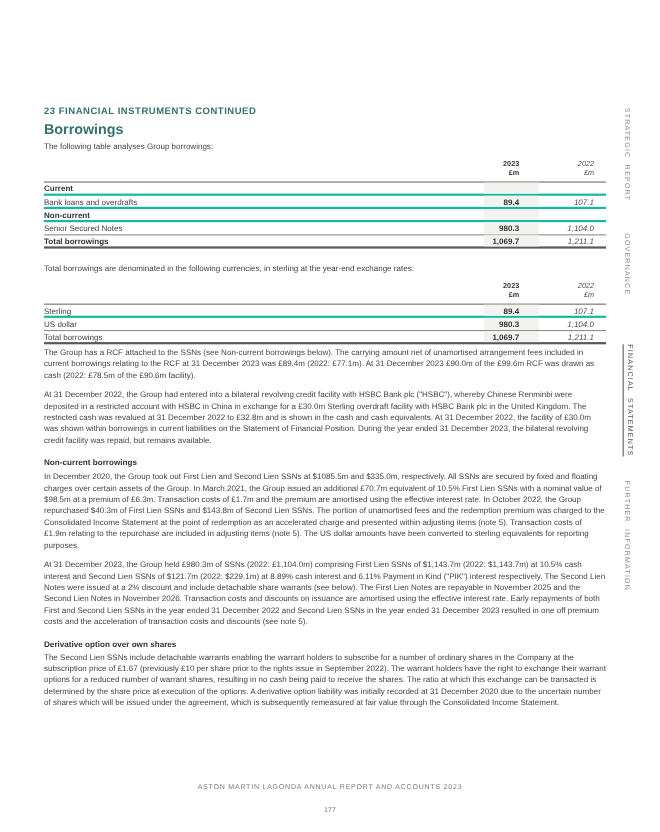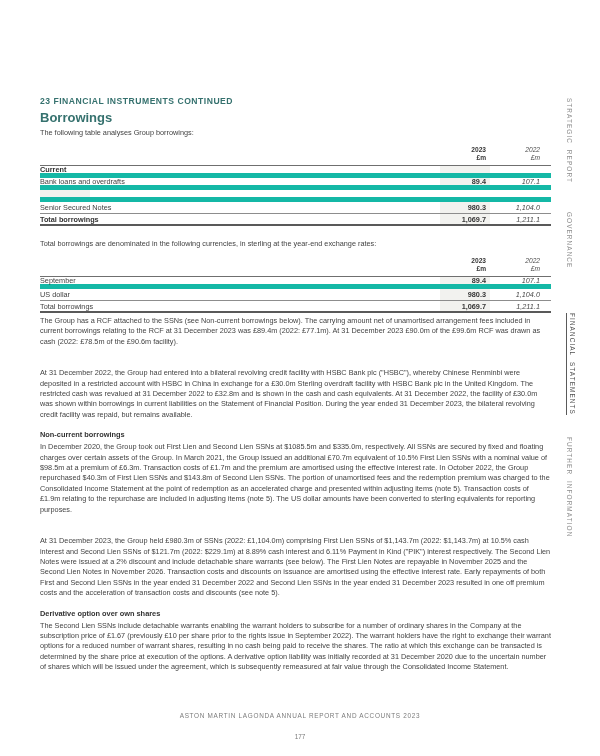--- a/index.html
+++ b/index.html
@@ -13,40 +13,40 @@
 
   .section-title { color:#35716e; font-size:8.6px; font-weight:bold; letter-spacing:0.5px; }
   .sub-title    { color:#35716e; font-size:13px; font-weight:bold; margin-top:4px; }
   .intro        { font-size:7.3px; margin-top:3px; color:#434343; }
 
   
   .fin-table { width:100%; margin-top:9px; }
   .t-row  { display:flex; align-items:stretch; font-size:7.3px; }
   .c-label { flex:1; display:flex; align-items:center; color:#3f3f3f; }
   .c-y23 { width:50px; display:flex; align-items:center; justify-content:flex-end;
-           padding-right:4px; font-weight:bold; color:#353535; }
+           padding-right:18px; font-weight:bold; color:#353535; }
   .c-y22 { width:61px; display:flex; align-items:center; justify-content:flex-end;
            padding-right:11px; color:#4a4a4a;font-style:italic; }
   .t-body .c-y23 { background:#f2f2ef; }
 
   .t-head { border-bottom:1px solid #6f6f6f; padding-bottom:3px; }
   .t-head .c-y23, .t-head .c-y22 { font-size:6.6px; line-height:8px; text-align:right;
            display:block; align-self:flex-end; }
   .t-head .c-y23 { font-weight:bold; background:none; }
   .t-head .c-y22 { font-weight:normal; }
 
-  .t-body .t-row { height:12px; border-bottom:5px solid #14b8a6; }
+  .t-body .t-row { height:12px; border-bottom:2px solid #14b8a6; }
   .t-body .t-row.pre-total { border-bottom:1px solid #8d8d8d; }
   .t-body .t-row.total { border-bottom:2px solid #595959; }
   .bold { font-weight:bold; color:#333; }
 
   
   .sect-head { font-size:7.4px; font-weight:bold; color:#333; margin-top:10px; }
   .para { font-size:7.3px; line-height:10.4px; margin-top:3px; color:#434343; }
-  .para + .para { margin-top:21px; }
+  .para + .para { margin-top:7px; }
   .gap-lg { margin-top:13px; }
 
   
   .vnav-item { position:absolute; left:566px; writing-mode:vertical-rl;
                text-orientation:mixed; font-size:6.4px; letter-spacing:1.1px;
                word-spacing:3px; color:#8e8e8e; white-space:nowrap; cursor:pointer; }
   .vnav-item.active { color:#4f4f4f; border-left:1px solid #5a5a5a; padding-left:2px; }
   .vnav-1 { top:98px; }  .vnav-2 { top:212px; }
   .vnav-3 { top:313px; } .vnav-4 { top:437px; }
 
@@ -84,20 +84,21 @@
           <div class="c-label bold">Current</div>
           <div class="c-y23"></div>
           <div class="c-y22"></div>
         </div>
         <div class="t-row">
           <div class="c-label">Bank loans and overdrafts</div>
           <div class="c-y23">89.4</div>
           <div class="c-y22">107.1</div>
         </div>
         <div class="t-row">
+          <div class="c-label bold">Non-current</div>
           <div class="c-y23"></div>
           <div class="c-y22"></div>
         </div>
         <div class="t-row pre-total">
           <div class="c-label">Senior Secured Notes</div>
           <div class="c-y23">980.3</div>
           <div class="c-y22">1,104.0</div>
         </div>
         <div class="t-row total">
           <div class="c-label bold">Total borrowings</div>
@@ -116,21 +117,21 @@
           <span>2023</span><br>
           <span>£m</span>
         </div>
         <div class="c-y22">
           <span>2022</span><br>
           <span>£m</span>
         </div>
       </div>
       <div class="t-body">
         <div class="t-row">
-          <div class="c-label">September</div>
+          <div class="c-label">Sterling</div>
           <div class="c-y23">89.4</div>
           <div class="c-y22">107.1</div>
         </div>
         <div class="t-row pre-total">
           <div class="c-label">US dollar</div>
           <div class="c-y23">980.3</div>
           <div class="c-y22">1,104.0</div>
         </div>
         <div class="t-row total">
           <div class="c-label">Total borrowings</div>

